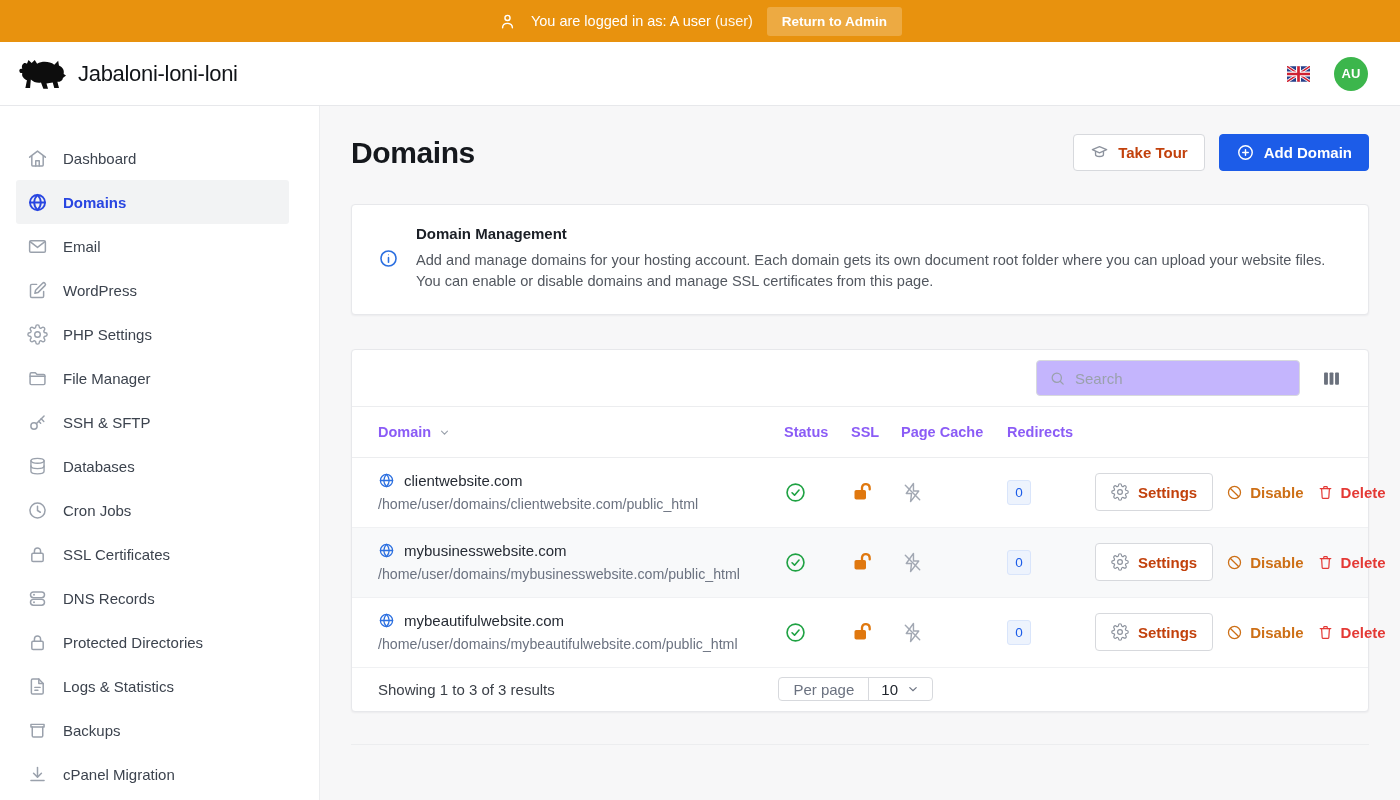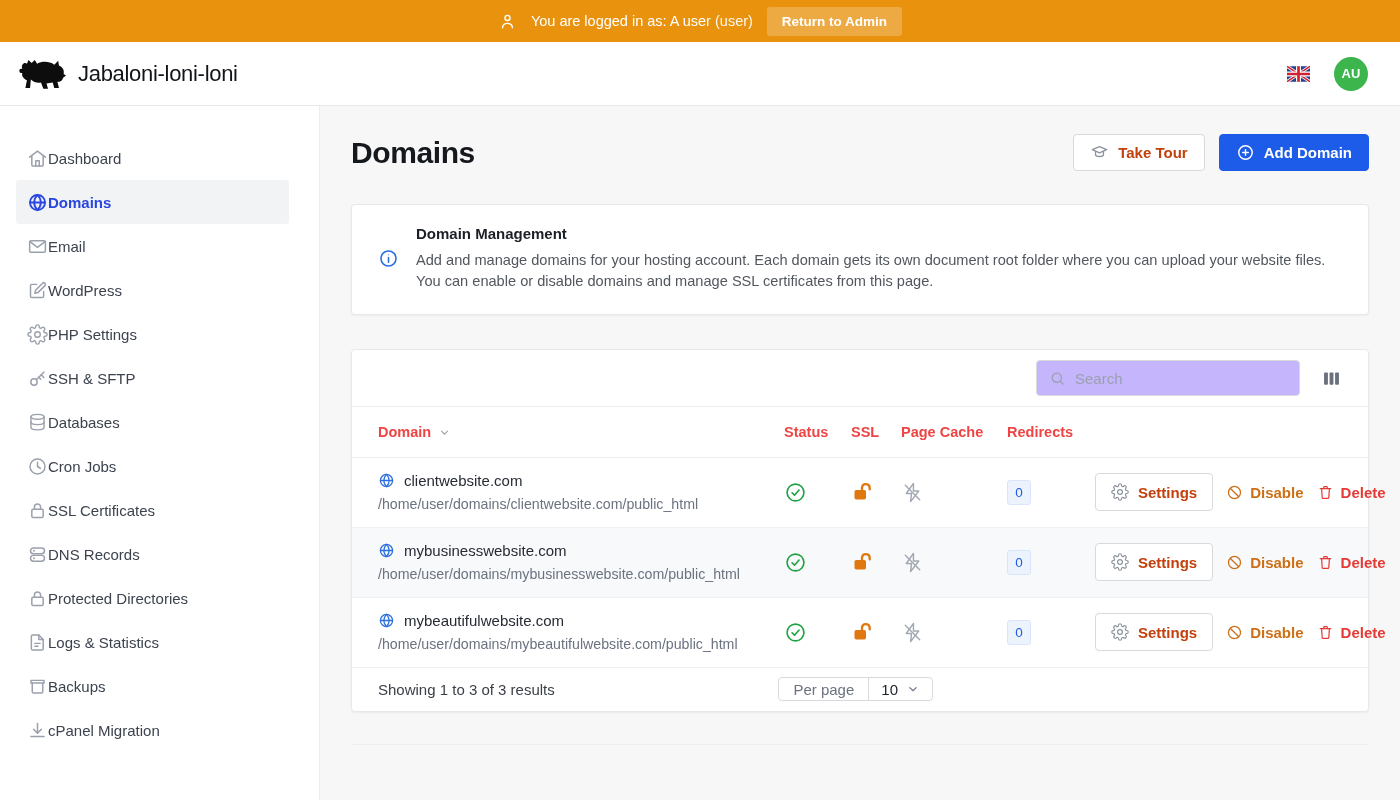--- a/index.html
+++ b/index.html
@@ -17,21 +17,21 @@
   .header { height:64px; background:#fff; border-bottom:1px solid #E7E8EB; display:flex; align-items:center; justify-content:space-between; padding:0 32px 0 16px; }
   .brand { display:flex; align-items:center; gap:12px; cursor:pointer; }
   .brand-name { font-size:22px; font-weight:400; letter-spacing:-0.3px; color:#111418; }
   .header-right { display:flex; align-items:center; gap:22px; }
   .flag-btn { background:none; border:none; cursor:pointer; padding:2px; }
   .avatar { width:34px; height:34px; border-radius:50%; background:#3CB64C; color:#fff; font-size:13px; font-weight:700; display:flex; align-items:center; justify-content:center; border:none; cursor:pointer; font-family:inherit; }
 
   
   .app-body { display:flex; height:694px; }
   .sidebar { width:320px; background:#fff; border-right:1px solid #ECEDEF; padding-top:30px; flex:none; }
-  .nav-item { height:44px; margin:0 30px 0 16px; display:flex; align-items:center; padding-left:11px; border-radius:3px; font-size:15px; color:#3C434E; cursor:pointer; }
+  .nav-item { height:44px; margin:0 30px 0 16px; display:flex; align-items:center; gap:15px; padding-left:11px; border-radius:3px; font-size:15px; color:#3C434E; cursor:pointer; }
   .nav-item .ic { width:21px; height:21px; flex:none; }
   .nav-item.active { background:#F2F3F4; color:#2946E1; font-weight:600; }
 
   .main { flex:1; padding:28px 31px 0 31px; background:#F7F7F8; }
 
   
   .page-head { display:flex; align-items:center; justify-content:space-between; margin-bottom:33px; }
   .page-title { font-size:30px; font-weight:800; letter-spacing:-0.4px; color:#15181D; }
   .head-actions { display:flex; gap:14px; }
   .btn { display:flex; align-items:center; gap:9px; font-family:inherit; font-size:15px; border-radius:4px; cursor:pointer; height:37px; padding:0 16px; }
@@ -45,21 +45,21 @@
   .info-body { font-size:14.6px; line-height:1.45; color:#52575F; max-width:940px; }
 
   
   .toolbar { display:flex; justify-content:flex-end; align-items:center; gap:17px; padding:10px 22px 10px 26px; }
   .search-box { display:flex; align-items:center; gap:9px; width:264px; height:36px; border:1px solid #D7D9DD; border-radius:4px; padding:0 12px; background:#c4b5fd; }
   .search-box input { border:none; outline:none; flex:1; font-size:15px; color:#21262E; font-family:inherit; background:transparent; }
   .search-box input::placeholder { color:#9AA1AC; }
   .cols-btn { background:none; border:none; cursor:pointer; padding:4px; }
 
   .tgrid { display:grid; grid-template-columns:1fr 67px 50px 106px 88px 263px; align-items:center; padding:0 10px 0 26px; }
-  .thead { height:52px; border-top:1px solid #ECEDEF; border-bottom:1px solid #ECEDEF; font-size:14.5px; font-weight:700; color:#ef4444; }
+  .thead { height:52px; border-top:1px solid #ECEDEF; border-bottom:1px solid #ECEDEF; font-size:14.5px; font-weight:700; color:#8b5cf6; }
   .th-domain { display:flex; align-items:center; gap:7px; cursor:pointer; }
   .trow { padding-top:14px; padding-bottom:15px; border-bottom:1px solid #F0F1F3; }
   .trow.alt { background:#F8F9FA; }
   .domain-cell .dline { display:flex; align-items:center; gap:9px; margin-bottom:7px; }
   .domain-link { font-size:15px; color:#262B34; text-decoration:none; cursor:pointer; }
   .domain-path { font-size:14.2px; color:#6B7280; }
   .icon-cell { display:flex; }
   .badge { min-width:24px; height:25px; display:inline-flex; align-items:center; justify-content:center; background:#EDF3FD; border:1px solid #D9E5FB; border-radius:3px; color:#1C5CE8; font-size:13.5px; padding:0 6px; cursor:pointer; }
   .actions-cell { display:flex; align-items:center; gap:13px; }
   .link-btn { display:flex; align-items:center; gap:7px; background:none; border:none; font-family:inherit; font-size:15px; font-weight:600; cursor:pointer; padding:0; }
@@ -165,20 +165,29 @@
           <svg viewBox="0 0 24 24" fill="none" stroke="#9AA1AC" stroke-width="1.6" stroke-linecap="round" stroke-linejoin="round">
             <circle cx="12" cy="12" r="3.2"></circle>
             <path d="M19.4 15a1.65 1.65 0 0 0 .33 1.82l.06.06a2 2 0 1 1-2.83 2.83l-.06-.06a1.65 1.65 0 0 0-1.82-.33 1.65 1.65 0 0 0-1 1.51V21a2 2 0 1 1-4 0v-.09A1.65 1.65 0 0 0 9 19.4a1.65 1.65 0 0 0-1.82.33l-.06.06a2 2 0 1 1-2.83-2.83l.06-.06a1.65 1.65 0 0 0 .33-1.82 1.65 1.65 0 0 0-1.51-1H3a2 2 0 1 1 0-4h.09A1.65 1.65 0 0 0 4.6 9a1.65 1.65 0 0 0-.33-1.82l-.06-.06a2 2 0 1 1 2.83-2.83l.06.06a1.65 1.65 0 0 0 1.82.33H9a1.65 1.65 0 0 0 1-1.51V3a2 2 0 1 1 4 0v.09a1.65 1.65 0 0 0 1 1.51 1.65 1.65 0 0 0 1.82-.33l.06-.06a2 2 0 1 1 2.83 2.83l-.06.06a1.65 1.65 0 0 0-.33 1.82V9a1.65 1.65 0 0 0 1.51 1H21a2 2 0 1 1 0 4h-.09a1.65 1.65 0 0 0-1.51 1z"></path>
           </svg>
         </span>
       <span>PHP Settings</span>
     </div>
     <div class="nav-item">
       <span class="ic">
           <svg viewBox="0 0 24 24" fill="none" stroke="#9AA1AC" stroke-width="1.7" stroke-linecap="round" stroke-linejoin="round">
+            <path d="M3.5 7 A1.5 1.5 0 0 1 5 5.5 H9.5 L11.5 7.5 H19 A1.5 1.5 0 0 1 20.5 9 V17.5 A1.5 1.5 0 0 1 19 19 H5 A1.5 1.5 0 0 1 3.5 17.5 Z"></path>
+            <path d="M3.5 9.5 H20.5"></path>
+          </svg>
+        </span>
+      <span>File Manager</span>
+    </div>
+    <div class="nav-item">
+      <span class="ic">
+          <svg viewBox="0 0 24 24" fill="none" stroke="#9AA1AC" stroke-width="1.7" stroke-linecap="round" stroke-linejoin="round">
             <circle cx="8" cy="16" r="3.6"></circle>
             <path d="M10.6 13.4 L19.5 4.5"></path>
             <path d="M16.2 7.8 L19.2 10.8"></path>
             <path d="M13.4 10.6 L15.6 12.8"></path>
           </svg>
         </span>
       <span>SSH &amp; SFTP</span>
     </div>
     <div class="nav-item">
       <span class="ic">

